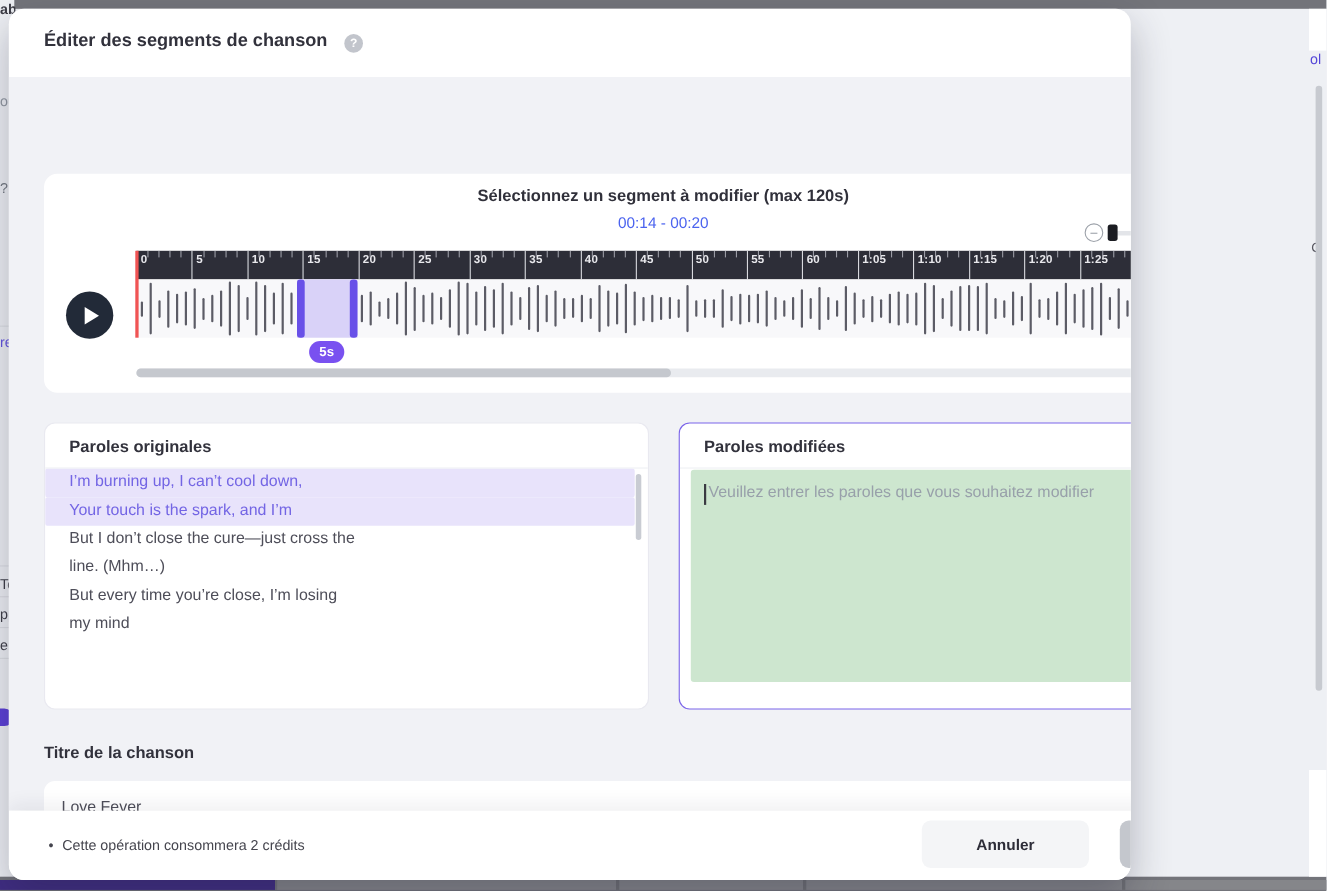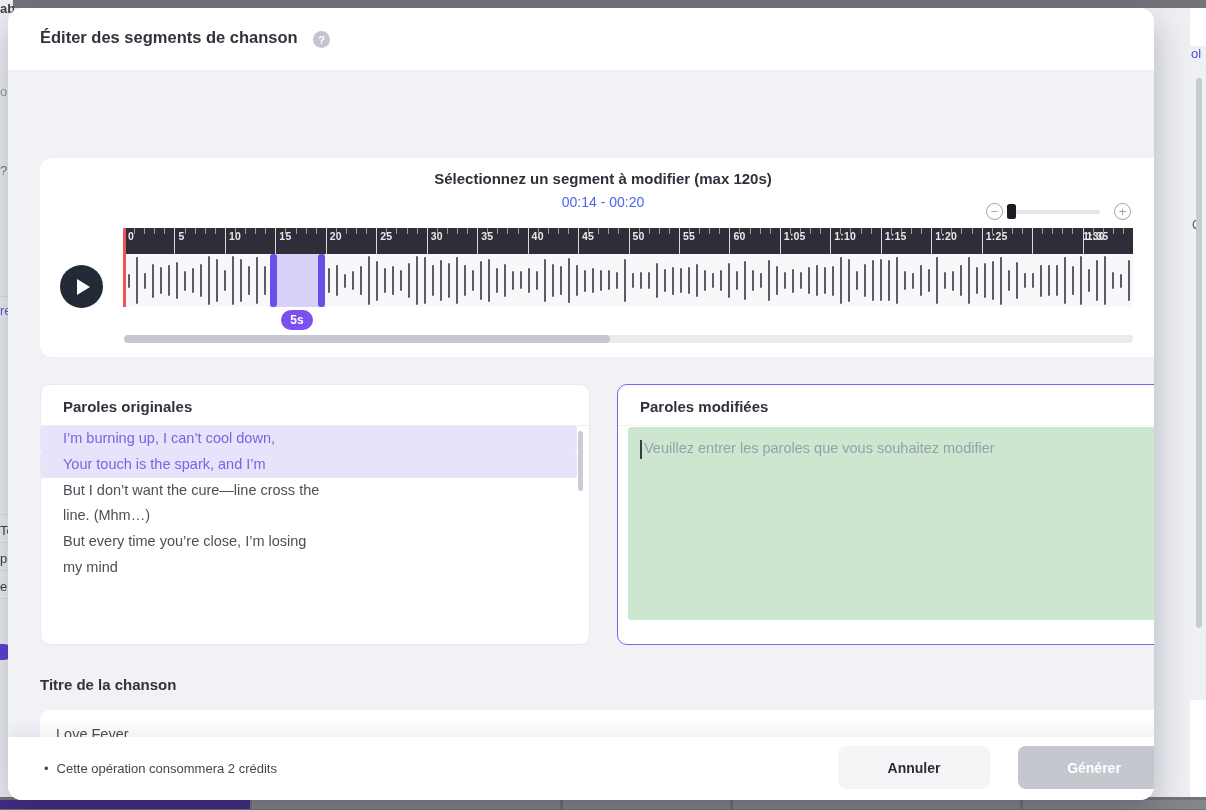--- a/index.html
+++ b/index.html
@@ -8,21 +8,21 @@
   .abs { position:absolute; }
 
   
   .top-strip { left:13px; top:0; width:1193px; height:8px; background:#73747a; }
   .bottom-strip { left:0; top:797px; width:1206px; height:13px; background:#73747a; }
   .seg { position:absolute; top:3px; height:9px; }
   .frag { font-size:13px; color:#3d3d46; overflow:hidden; width:14px; white-space:nowrap; }
   .edge-divider { width:13px; height:1px; background:#dcdee3; }
 
   
-  .modal { left:8px; top:8px; width:1146px; height:792px; background:#ffffff;
+  .modal { left:8px; top:8px; width:1020px; height:792px; background:#ffffff;
            border-radius:14px; overflow:hidden; box-shadow:0 14px 36px rgba(35,35,60,.30); }
   .modal-title { left:32px; top:20px; font-size:16.5px; font-weight:bold; color:#32323c; }
   .help-icon { left:305px; top:23px; width:17px; height:17px; border-radius:50%;
                background:#c2c5cc; color:#fff; font-size:11px; font-weight:bold;
                display:flex; align-items:center; justify-content:center; }
   .close-icon { left:1154px; top:12px; font-size:24px; color:#a3a8b0; cursor:pointer;
                 width:28px; height:28px; display:flex; align-items:center; justify-content:center; }
   .modal-body { left:0; top:62px; width:1182px; height:667px; background:#f1f2f6;padding-left:40px; }
 
   
@@ -401,21 +401,21 @@
         <div class="play-tri"></div>
       </div>
     </div>
 
     <div class="abs panel panel-left">
       <div class="panel-head">Paroles originales</div>
       <div class="panel-divider"></div>
       <div class="lyrics" id="lyrics">
           <div class="lyric-line hl">I’m burning up, I can’t cool down,</div>
           <div class="lyric-line hl">Your touch is the spark, and I’m</div>
-          <div class="lyric-line">But I don’t want the cure—line cross the</div>
+          <div class="lyric-line">But I don’t close the cure—just cross the</div>
           <div class="lyric-line">line. (Mhm…)</div>
           <div class="lyric-line">But every time you’re close, I’m losing</div>
           <div class="lyric-line">my mind</div>
         </div>
       <div class="panel-scroll-thumb"></div>
     </div>
 
     <div class="abs panel panel-right">
       <div class="panel-head">Paroles modifiées</div>
       <div class="panel-divider"></div>

